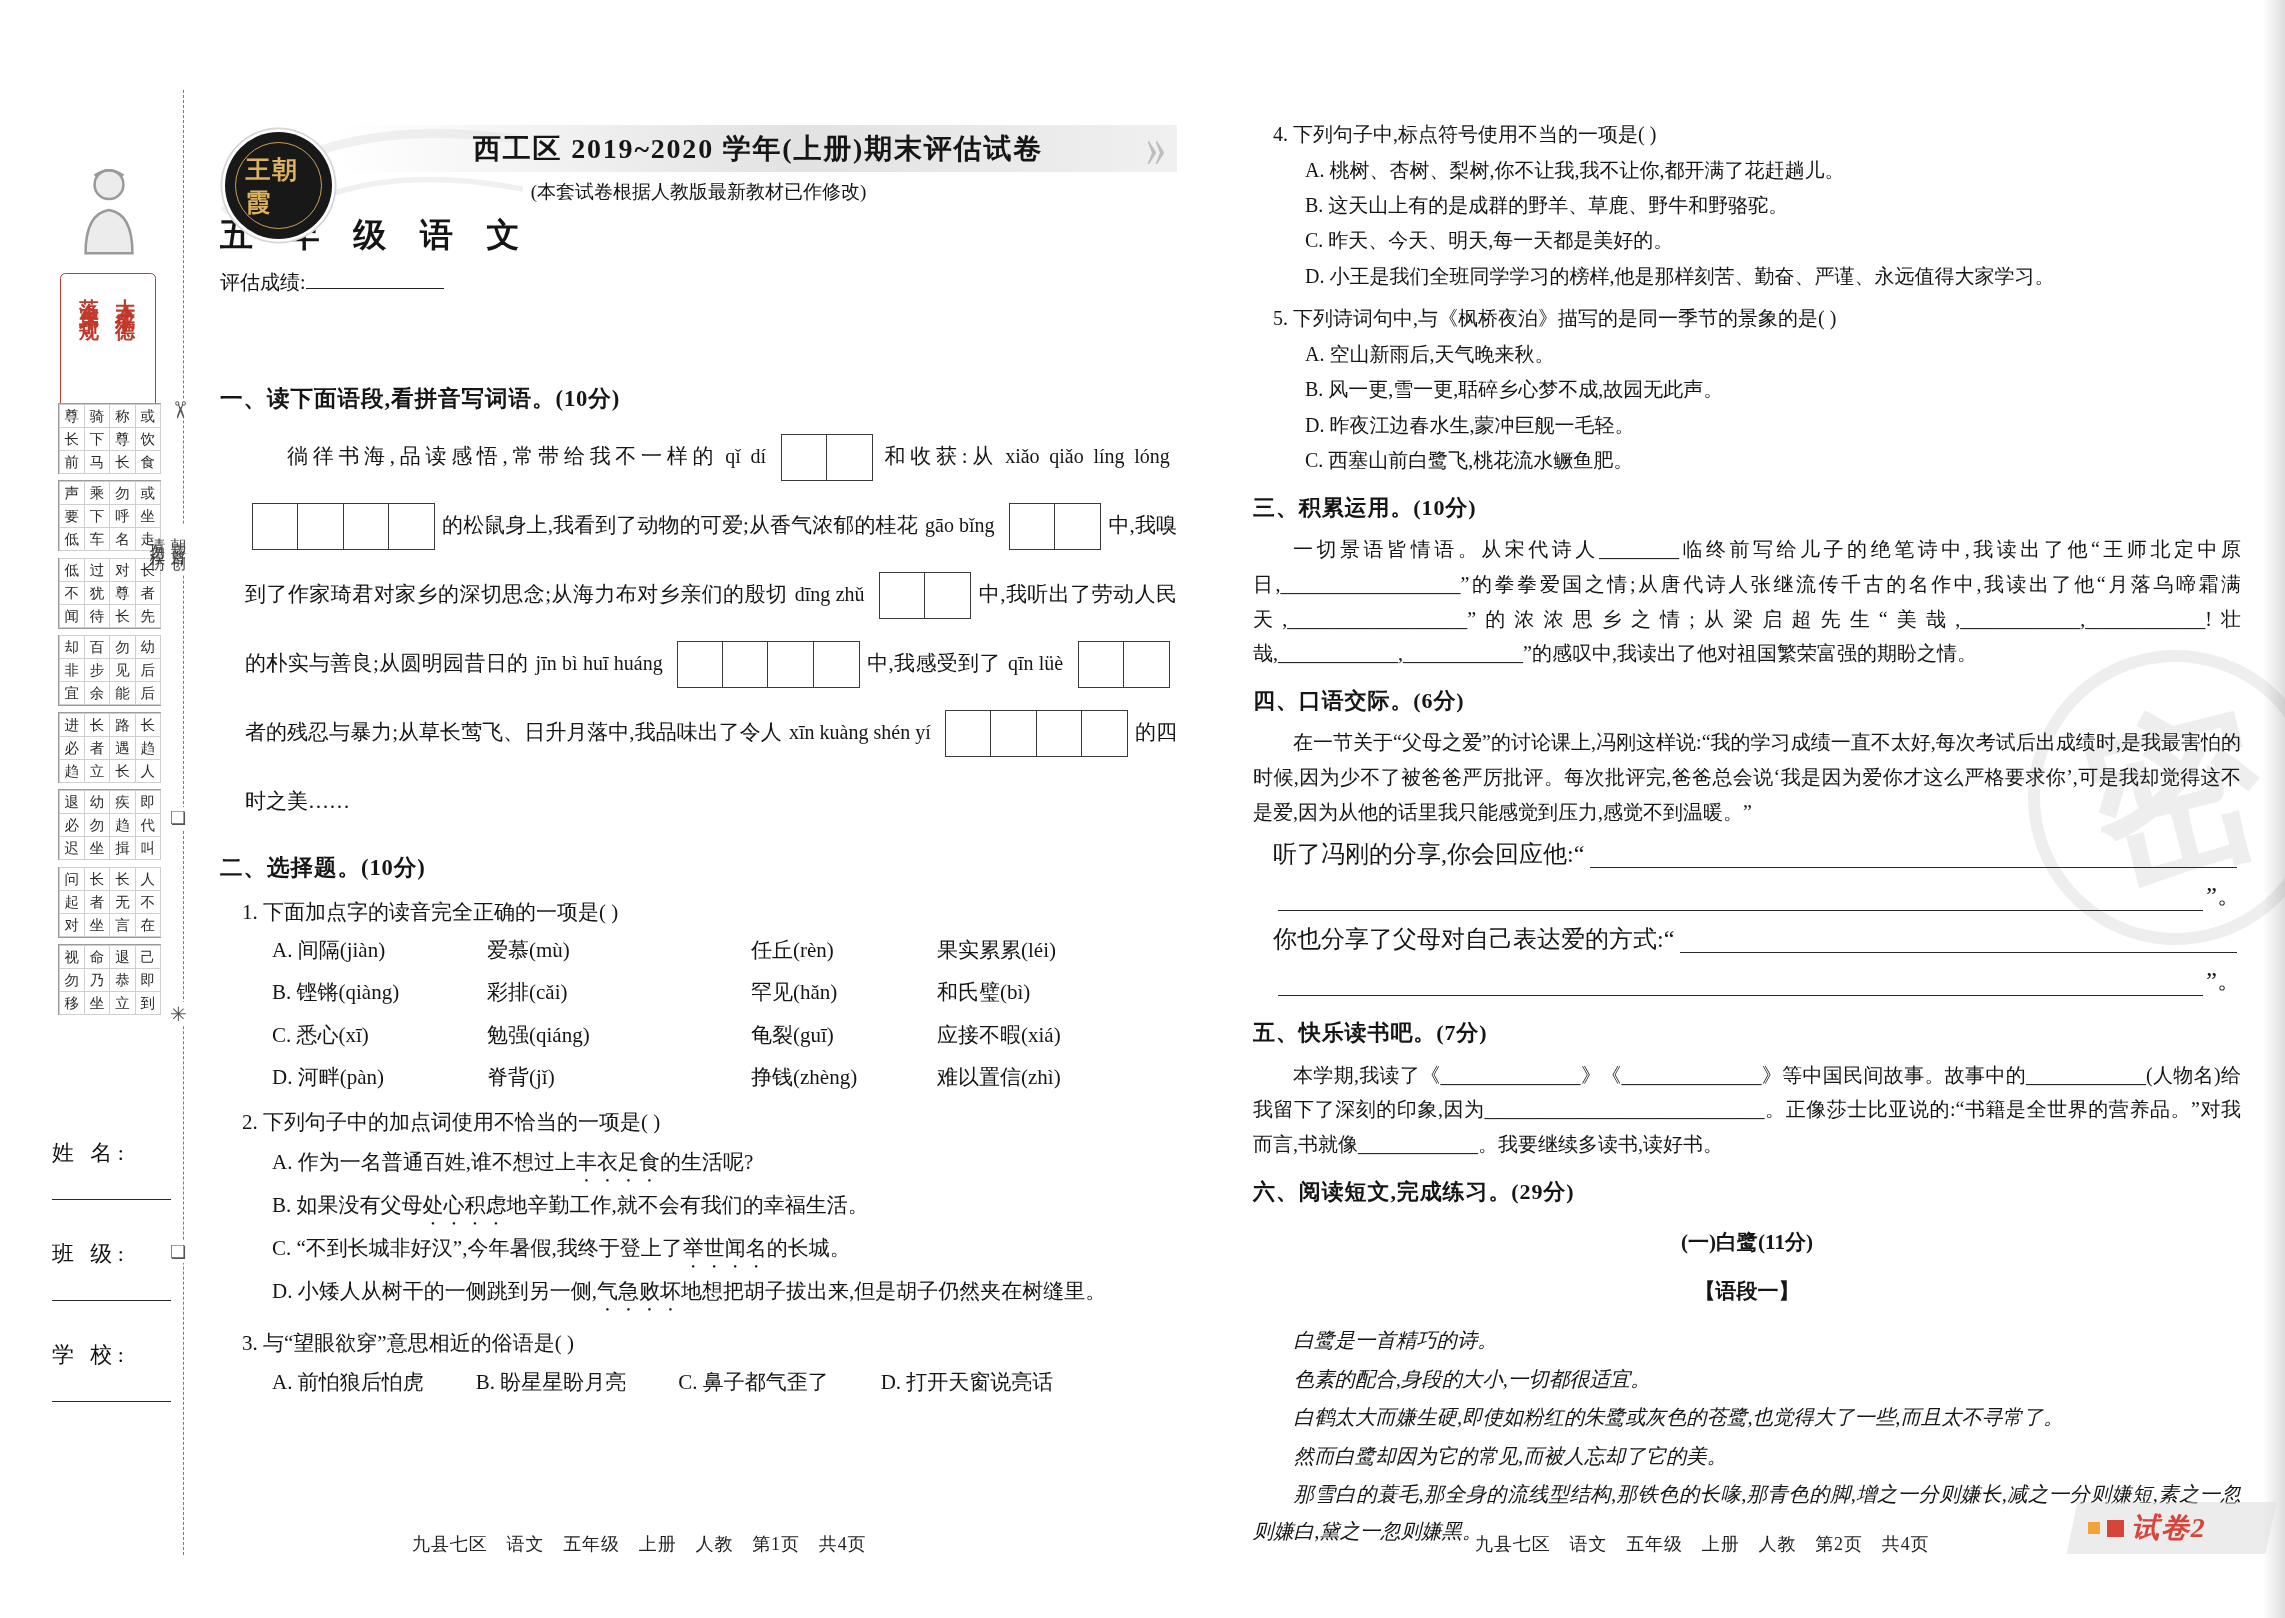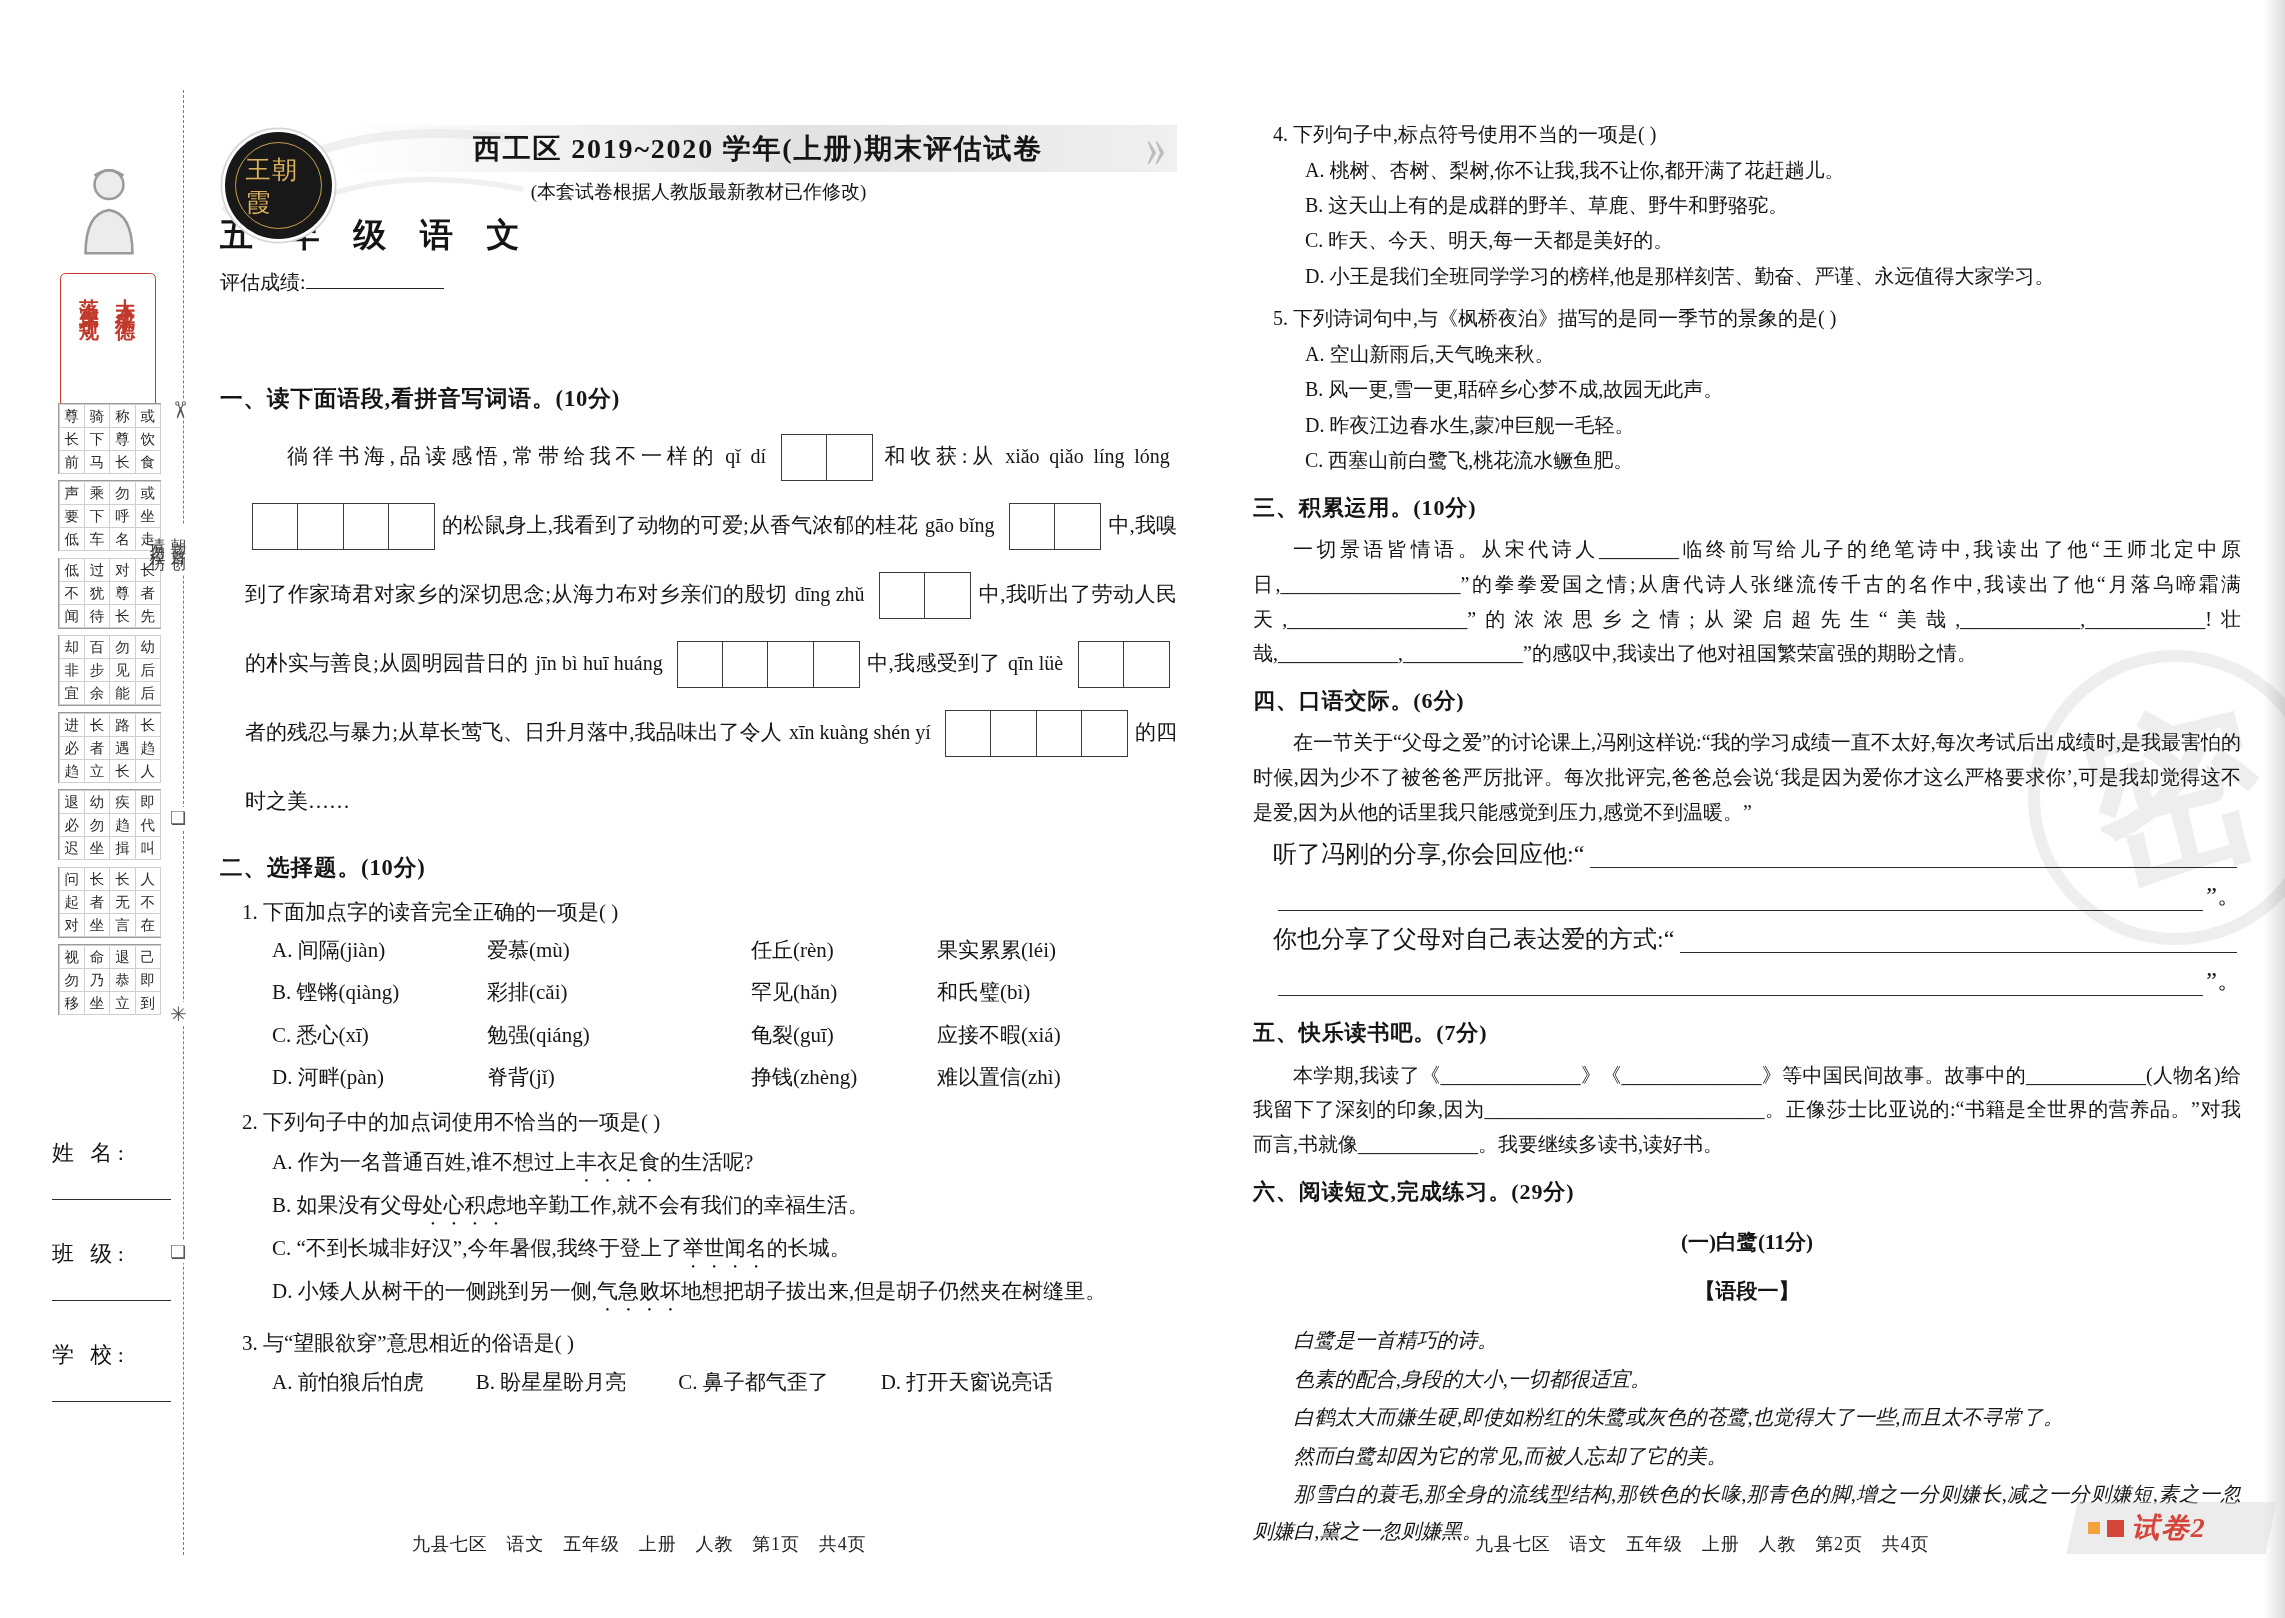--- a/index.html
+++ b/index.html
@@ -48,21 +48,21 @@
   .page *{z-index:1;}
 
   
   header{position:relative;min-height:242px;}
   .swoosh{position:absolute;left:-14.5px;top:-22px;z-index:0;opacity:.55;}
   .logo{position:absolute;left:5.4px;top:7.2px;width:107px;height:107px;border-radius:50%;
     background:#181818;display:flex;align-items:center;justify-content:center;
     box-shadow:0 0 0 2.7px #ffffff,0 0 0 4.5px #d6d6d6;}
   .logo-inner{width:85px;height:85px;border-radius:50%;border:1.8px solid #c9a050;
     display:flex;align-items:center;justify-content:center;}
-  .logo-text{color:#ddb25c;font-size:25px;font-weight:normal;letter-spacing:1.8px;margin-left:9px;}
+  .logo-text{color:#ddb25c;font-size:25px;font-weight:bold;letter-spacing:1.8px;margin-left:9px;}
   .head-right{margin-left:119px;position:relative;}
   .tagline{text-align:center;font-size:22.6px;padding-top:12.7px;color:#111;}
   .tagline .stars{letter-spacing:5.4px;font-size:20px;}
   .tagline b{font-style:italic;font-size:28px;margin:0 9px;letter-spacing:2.7px;}
   .title-bar{position:relative;margin-top:7.2px;height:47px;
     background:linear-gradient(90deg,rgba(229,229,229,0) 0%,#e2e2e2 55%,#f0f0f0 100%);
     display:flex;align-items:center;justify-content:center;}
   .title-bar h1{margin:0;font-size:28px;font-weight:bold;letter-spacing:1.8px;}
   .title-bar::after{content:"»";position:absolute;right:11px;top:50%;
     transform:translateY(-56%) scaleY(1.5);font-size:40px;color:#bdbdbd;}

